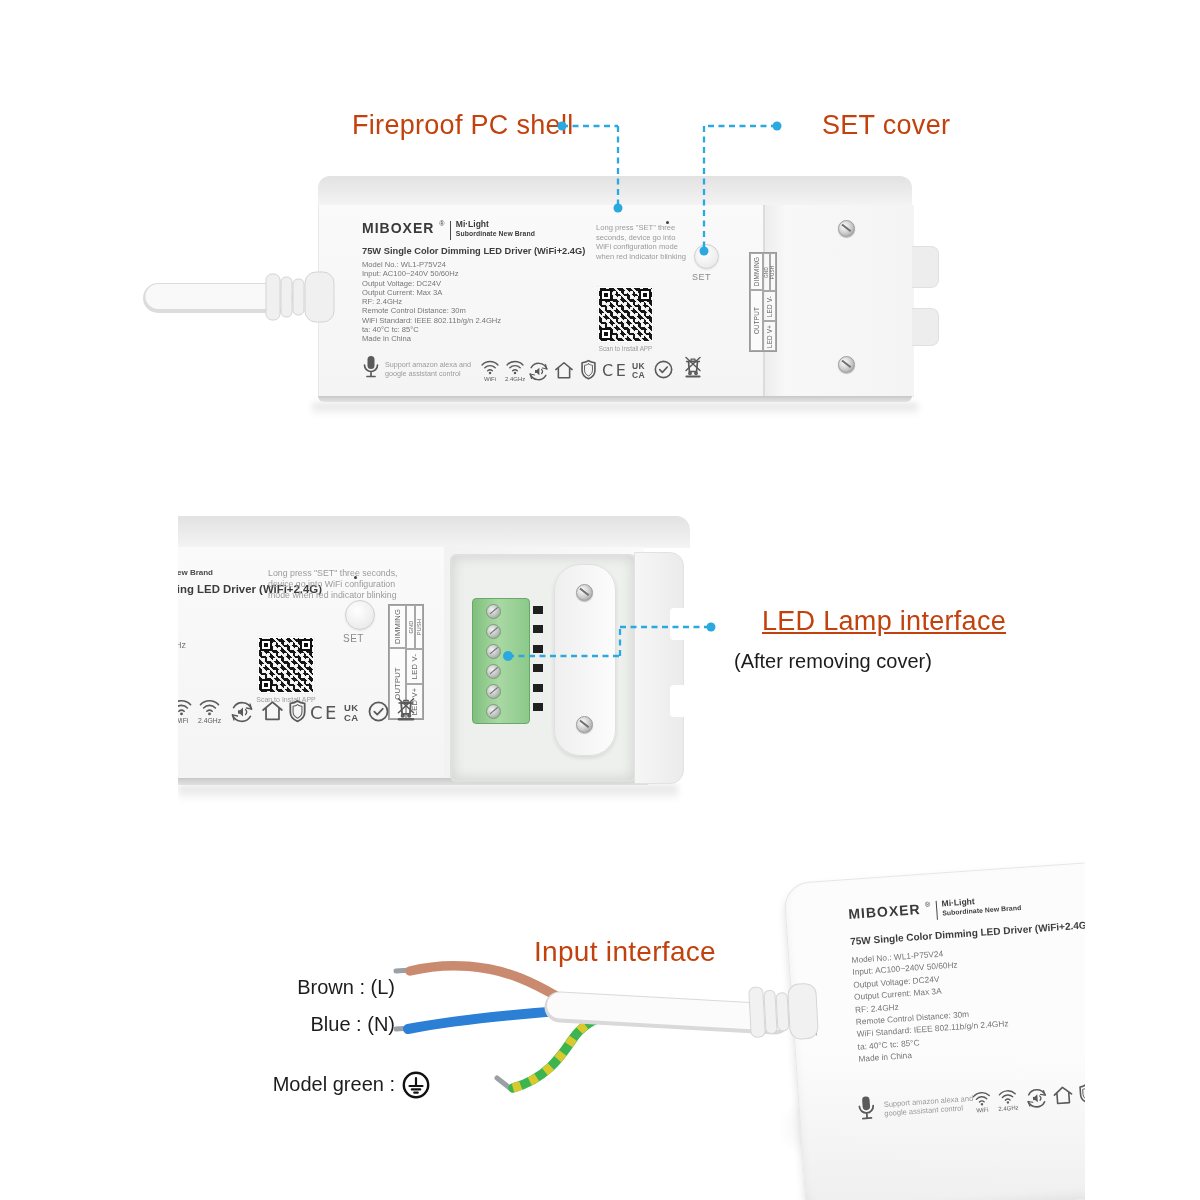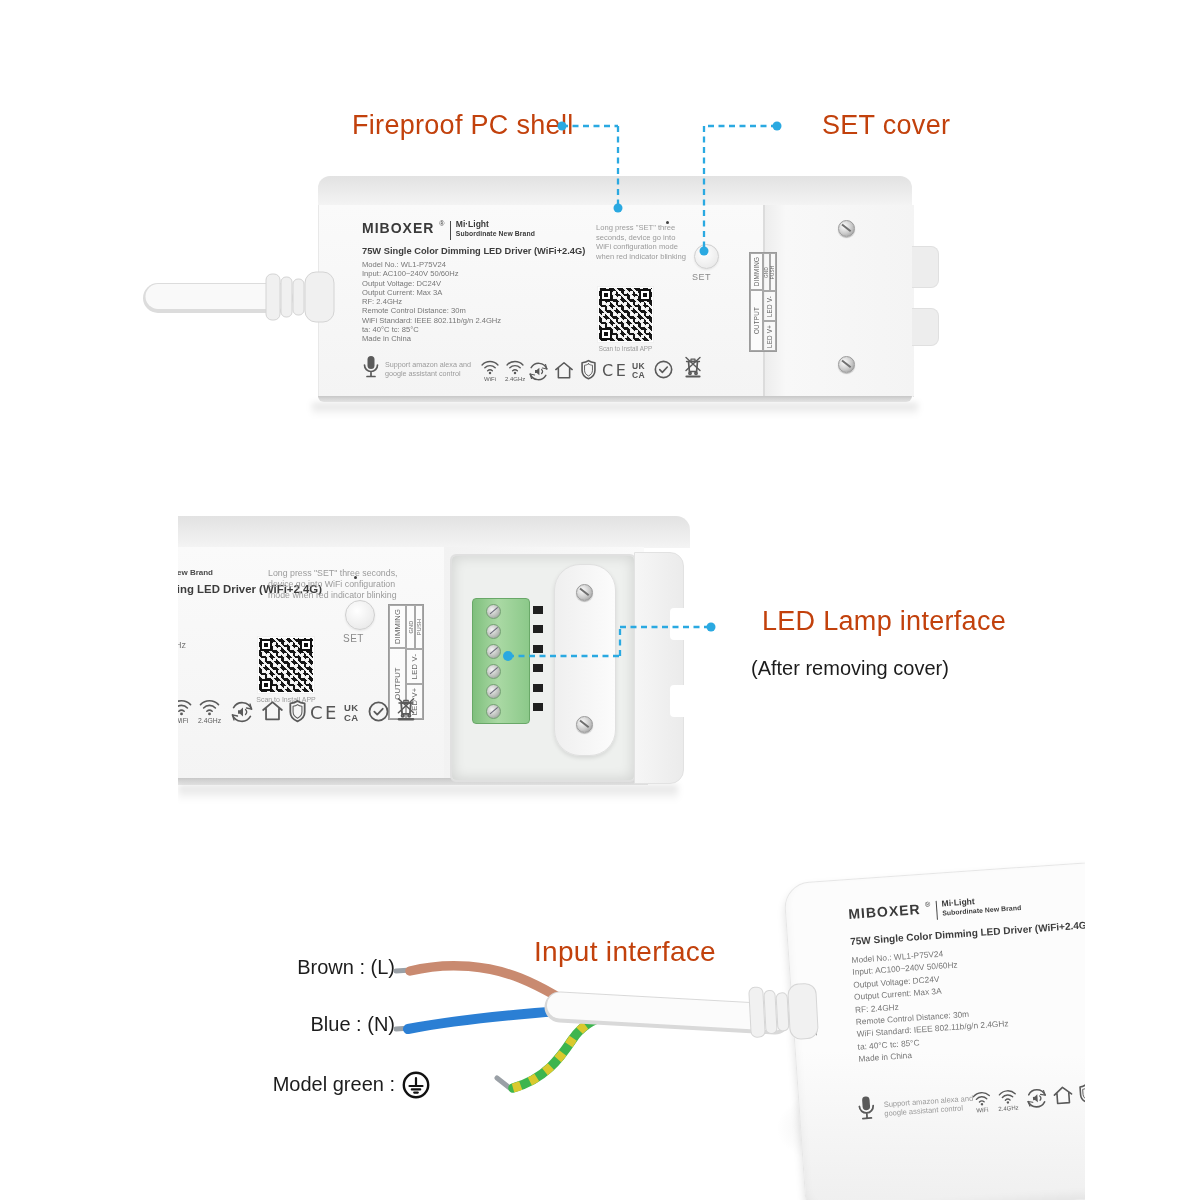--- a/index.html
+++ b/index.html
@@ -346,25 +346,25 @@
     <div class="gscrew" style="left:308px;top:204px;"></div>
     <div class="slots" style="left:355px;top:106px;width:10px;height:114px;"></div>
     <div class="clamp" style="left:376px;top:64px;width:60px;height:190px;"></div>
     <div class="screw" style="left:398px;top:84px;"></div>
     <div class="screw" style="left:398px;top:216px;"></div>
     <div class="flange" style="left:456px;top:52px;width:48px;height:230px;"></div>
     <div class="notch" style="left:492px;top:108px;width:14px;height:32px;"></div>
     <div class="notch" style="left:492px;top:185px;width:14px;height:32px;"></div>
   </div>
 
-  <div class="callout" style="left:730px;top:606px;">LED Lamp interface</div>
-  <div class="callout-sub" style="left:751px;top:650px;margin-top:7px;">(After removing cover)</div>
+  <div class="callout" style="left:730px;top:606px;text-decoration:underline;">LED Lamp interface</div>
+  <div class="callout-sub" style="left:734px;top:650px;">(After removing cover)</div>
 
   <div class="callout" style="left:502px;top:936px;font-size:28px;">Input interface</div>
-  <div class="wirelabel" style="left:240px;top:956px;width:155px;">Brown : (L)</div>
+  <div class="wirelabel" style="left:240px;top:976px;width:155px;">Brown : (L)</div>
   <div class="wirelabel" style="left:240px;top:1013px;width:155px;">Blue : (N)</div>
   <div class="wirelabel" style="left:205px;top:1073px;width:190px;">Model green :</div>
   <div class="abs" style="left:401px;top:1070px;width:30px;height:30px;">
     <svg width="30" height="30" viewBox="0 0 30 30">
         <circle cx="15" cy="15" r="12.2" stroke="#111" stroke-width="2.4" fill="none"></circle>
         <path d="M15 8 V16 M8.5 16 H21.5 M10.8 19.4 H19.2 M13.2 22.6 H16.8" stroke="#111" stroke-width="2.2" fill="none" stroke-linecap="round"></path>
       </svg>
   </div>
 
   <div class="abs" style="left:700px;top:850px;width:385px;height:350px;overflow:hidden;">

